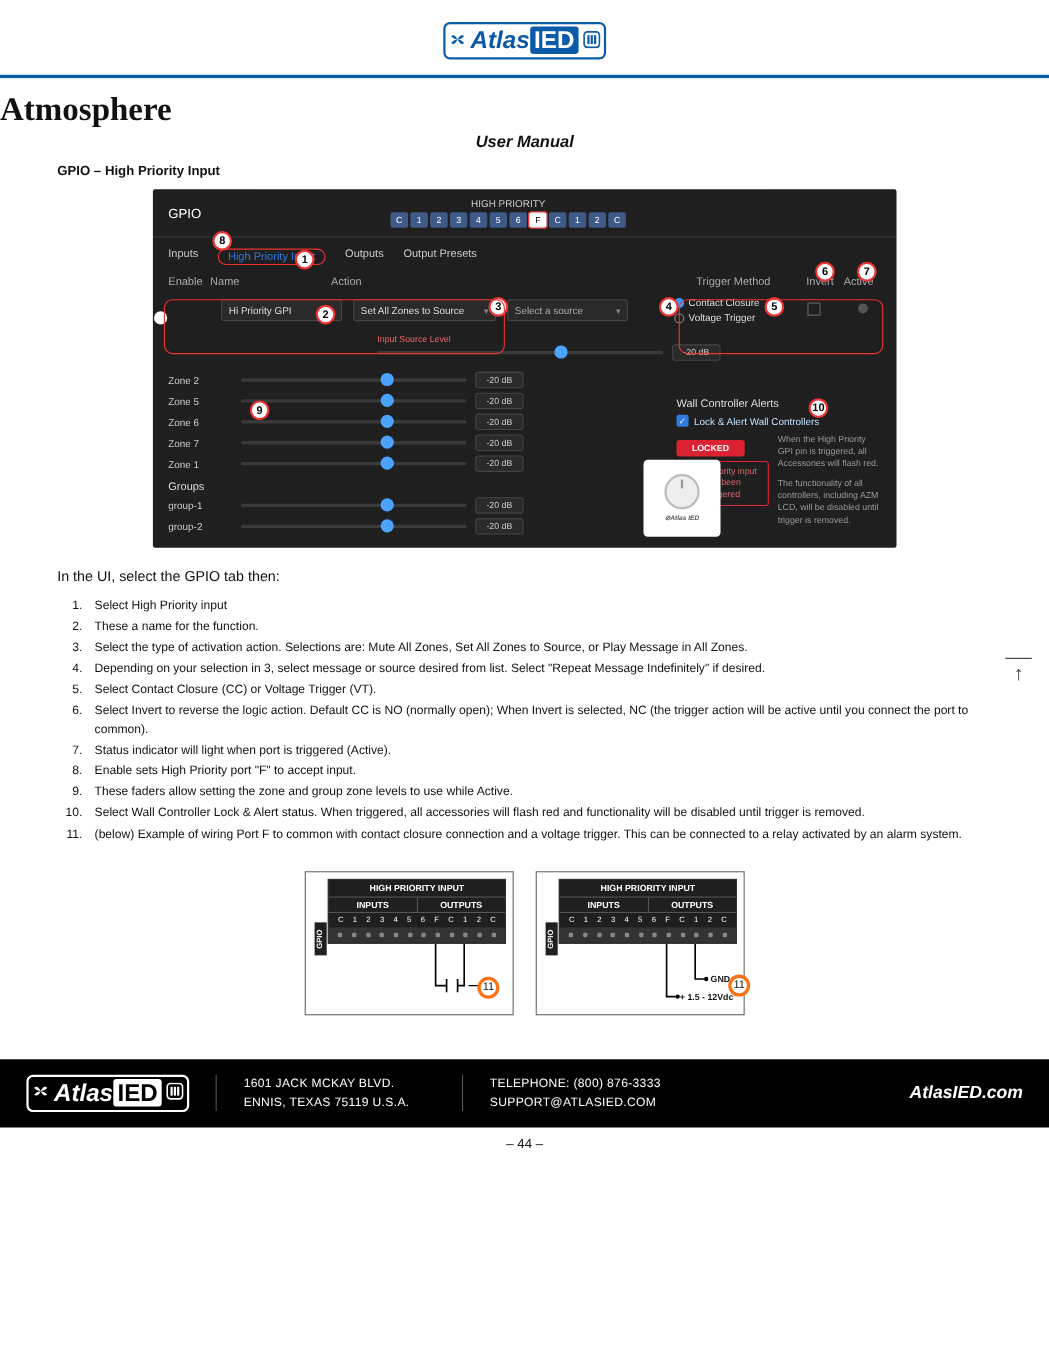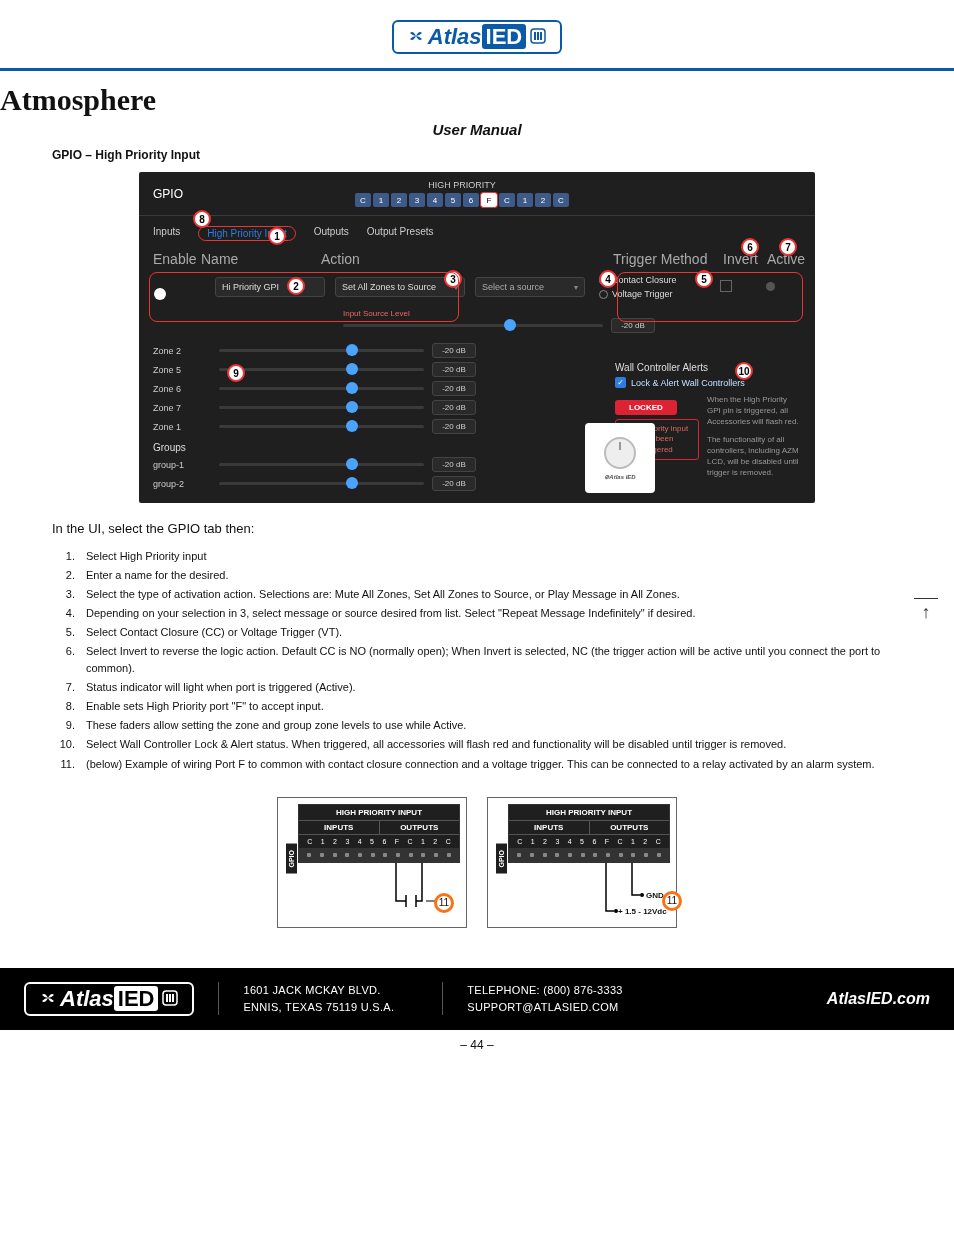--- a/index.html
+++ b/index.html
@@ -1,40 +1,40 @@
 <!DOCTYPE html>
 <html><head>
 <meta charset="utf-8">
 <style>
   *{box-sizing:border-box;margin:0;padding:0}
   body{font-family:Arial,Helvetica,sans-serif;font-size:13px;color:#111;background:#fff;width:954px;margin:0 auto;position:relative}
   .hdr{text-align:center;padding:20px 0 10px}
   .logo{display:inline-block;font-style:italic;font-weight:700;font-size:22px}
-  .logo-frame{border:2px solid #0a5aa8;border-radius:6px;padding:2px 14px;display:inline-flex;align-items:center;gap:4px}
+  .logo-frame{border:2px solid #0a5aa8;border-radius:6px;padding:2px 3px;display:inline-flex;align-items:center;gap:4px}
   .logo-atlas{color:#0a5aa8}
   .logo-ied{background:#0a5aa8;color:#fff;padding:0 4px;border-radius:3px;font-style:normal}
   .hr{height:3px;background:#0a5aa8;margin:4px 0 12px}
   .title{font-family:Georgia,serif;font-weight:900;font-size:30px;text-align:left;margin-top:8px}
   .subtitle{text-align:center;font-style:italic;font-weight:700;font-size:15px;margin:4px 0 10px}
   .section-label{font-weight:700;font-size:12px;margin:6px 0 10px 52px}
   .screenshot{width:676px;margin:0 auto 18px;background:#1f1f1f;color:#ddd;font-size:10px;border-radius:2px;overflow:hidden;position:relative}
   .ss-top{display:flex;justify-content:space-between;align-items:center;padding:8px 14px;border-bottom:1px solid #3a3a3a}
   .ss-title{font-size:12px;color:#fff}
   .port-row{display:flex;gap:2px}
   .port{width:16px;height:14px;background:#3e5a88;color:#fff;display:flex;align-items:center;justify-content:center;font-size:8px;border-radius:2px}
   .port.sel{background:#fff;color:#000;outline:1px solid #e33}
   .ss-tabs{display:flex;gap:18px;padding:10px 14px 8px;font-size:10px;color:#ccc}
   .ss-tab.active{color:#2f7be0;border:1px solid #e33;border-radius:8px;padding:1px 8px}
-  .ss-headrow{display:flex;gap:10px;padding:2px 14px 4px;color:#aaa;font-size:14px;align-items:flex-start}
+  .ss-headrow{display:flex;padding:2px 14px 4px;color:#aaa;font-size:10px;align-items:flex-start}
   .ss-headrow>div{flex:0 0 auto}
   .hr-enable{width:38px}
   .hr-name{width:110px}
   .hr-action{width:130px}
   .hr-trigger{width:100px;margin-left:auto}
-  .ss-row{display:flex;gap:10px;padding:4px 28px;align-items:center}
+  .ss-row{display:flex;gap:10px;padding:4px 14px;align-items:center}
   .toggle{width:28px;height:14px;border-radius:8px;background:#1e7fd6;position:relative}
   .toggle::after{content:"";position:absolute;right:1px;top:1px;width:12px;height:12px;border-radius:50%;background:#fff}
   .field{background:#2a2a2a;border:1px solid #444;border-radius:3px;height:20px;display:flex;align-items:center;padding:0 6px;color:#ddd;font-size:9px}
   .fld-name{width:110px}
   .fld-action{width:130px;justify-content:space-between}
   .fld-src{width:110px;justify-content:space-between;color:#aaa}
   .chev{color:#888;font-size:8px}
   .radio-col{display:flex;flex-direction:column;gap:4px;font-size:9px}
   .radio{display:flex;align-items:center;gap:4px}
   .rdot{width:9px;height:9px;border-radius:50%;border:1px solid #888;display:inline-block}
@@ -283,21 +283,21 @@
   <span class="callout" style="right:62px;top:190px">10</span>
 
   <div class="red-outline" style="left:10px;top:100px;width:310px;height:50px"></div>
   <div class="red-outline" style="left:478px;top:100px;width:186px;height:50px"></div>
 </div>
 
 <p class="intro">In the UI, select the GPIO tab then:</p>
 
 <ol class="steps">
   <li>Select High Priority input</li>
-  <li>Enter a name for the desired.</li>
+  <li>These a name for the function.</li>
   <li>Select the type of activation action. Selections are: Mute All Zones, Set All Zones to Source, or Play Message in All Zones.</li>
   <li>Depending on your selection in 3, select message or source desired from list. Select "Repeat Message Indefinitely" if desired.</li>
   <li>Select Contact Closure (CC) or Voltage Trigger (VT).</li>
   <li>Select Invert to reverse the logic action. Default CC is NO (normally open); When Invert is selected, NC (the trigger action will be active until you connect the port to common).</li>
   <li>Status indicator will light when port is triggered (Active).</li>
   <li>Enable sets High Priority port "F" to accept input.</li>
   <li>These faders allow setting the zone and group zone levels to use while Active.</li>
   <li>Select Wall Controller Lock &amp; Alert status.  When triggered, all accessories will flash red and functionality will be disabled until trigger is removed.</li>
   <li>(below) Example of wiring Port F to common with contact closure connection and a voltage trigger. This can be connected to a relay activated by an alarm system.</li>
 </ol>

